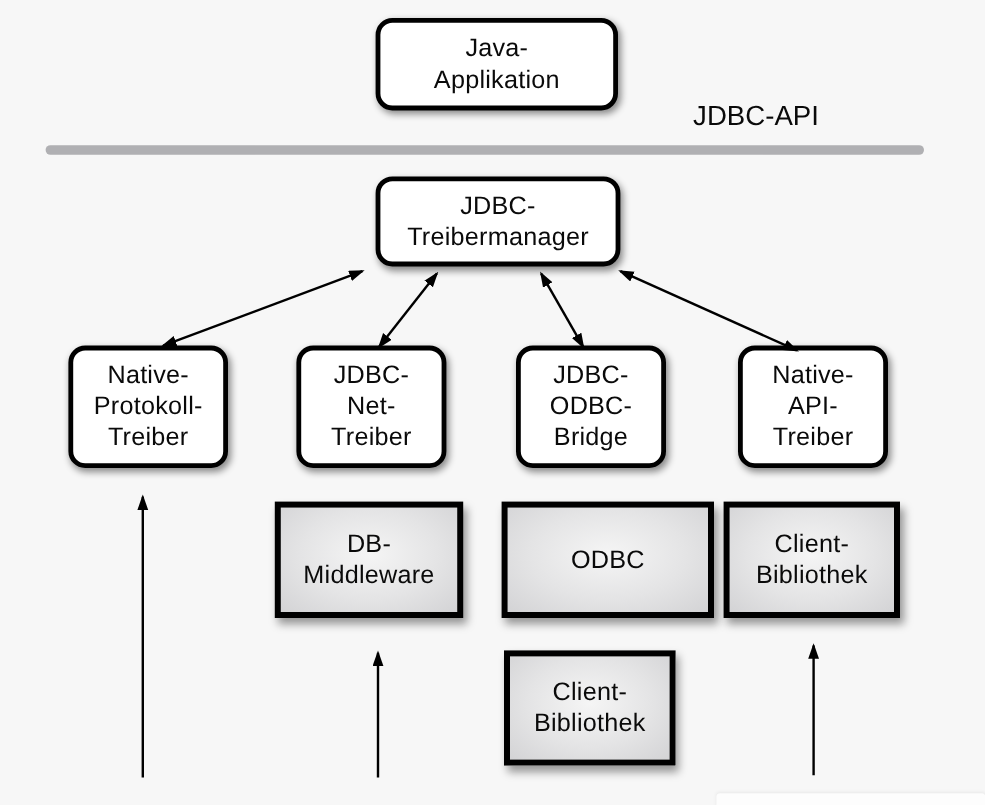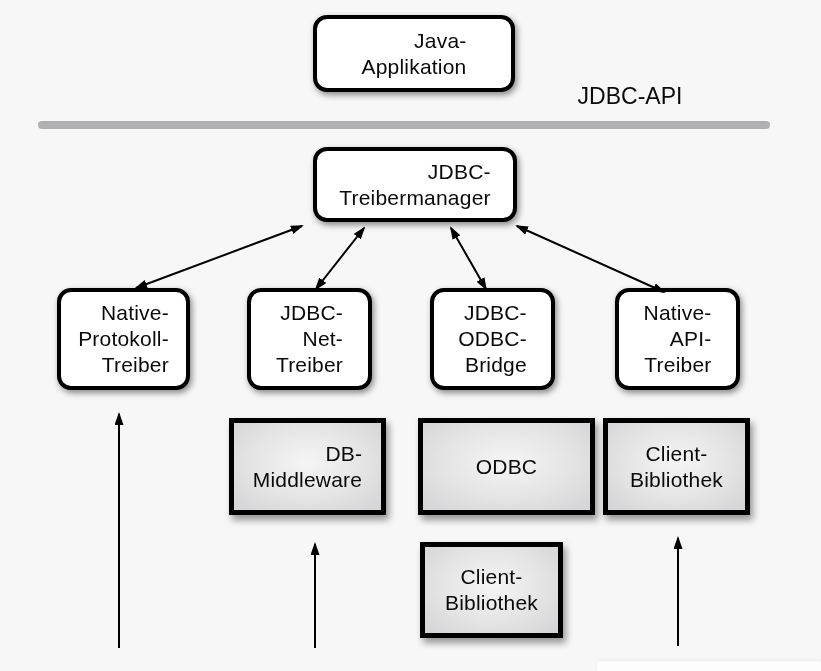--- a/index.html
+++ b/index.html
@@ -18,21 +18,20 @@
     position:absolute; box-sizing:border-box;
     display:flex; align-items:center; justify-content:center;
     text-align:center; font-size:21px; line-height:26px;
     white-space:pre-line; letter-spacing:0.2px;
   }
   .wbox{
     background:var(--box-fill);
     border:4px solid var(--box-border);
     border-radius:14px;
     box-shadow:2px 3px 6px rgba(0,0,0,0.45);
-    text-align:right;
   }
   .gbox{
     background:radial-gradient(ellipse at 50% 45%, var(--gray-box-from) 0%, var(--gray-box-mid) 55%, var(--gray-box-to) 100%);
     border:5px solid var(--box-border);
     border-radius:0;
     box-shadow:3px 5px 7px rgba(0,0,0,0.40);
   }
   .api-label{
     position:absolute; top:84px; left:490px; width:280px;
     text-align:center; font-size:23px; line-height:24px;
@@ -80,21 +79,21 @@
     <span>JDBC-
 ODBC-
 Bridge</span>
   </div>
   <div class="node wbox" style="left:615px; top:288px; width:125px; height:102px;">
     <span>Native-
 API-
 Treiber</span>
   </div>
 
-  <div class="node gbox" style="left:229px; top:418px; width:157px; height:97px;text-align:right;">
+  <div class="node gbox" style="left:229px; top:418px; width:157px; height:97px;">
     <span>DB-
 Middleware</span>
   </div>
   <div class="node gbox" style="left:418px; top:418px; width:177px; height:97px;">
     <span>ODBC</span>
   </div>
   <div class="node gbox" style="left:603px; top:418px; width:147px; height:97px;">
     <span>Client-
 Bibliothek</span>
   </div>

